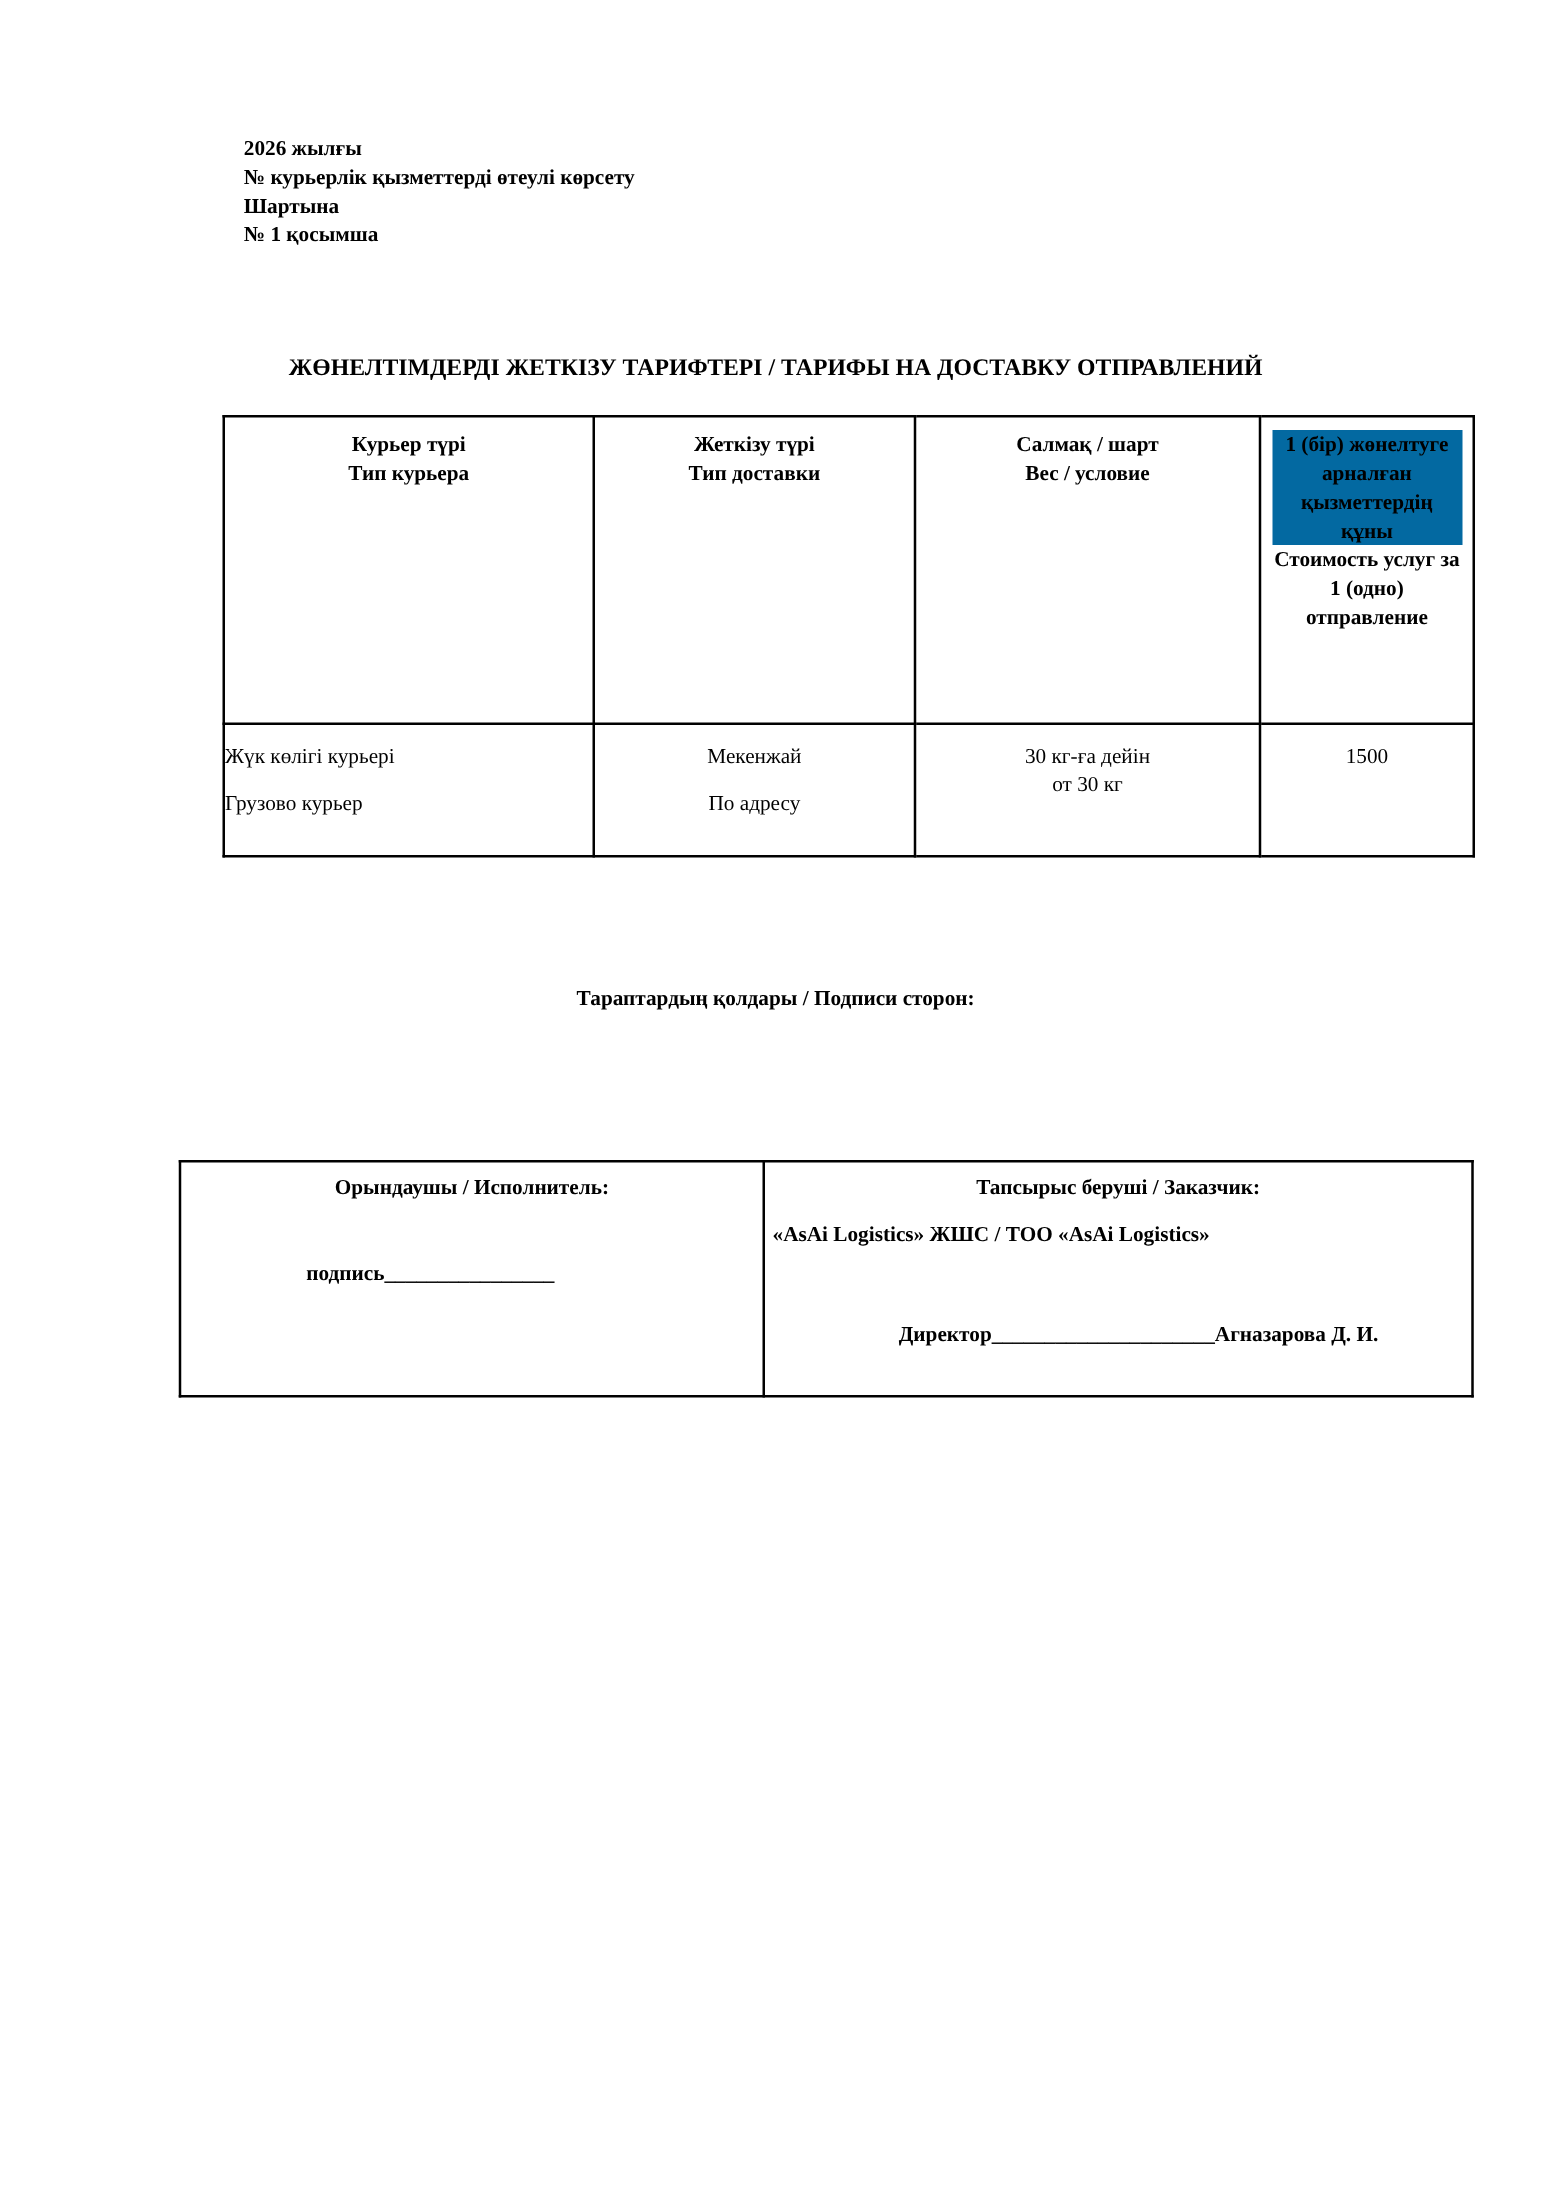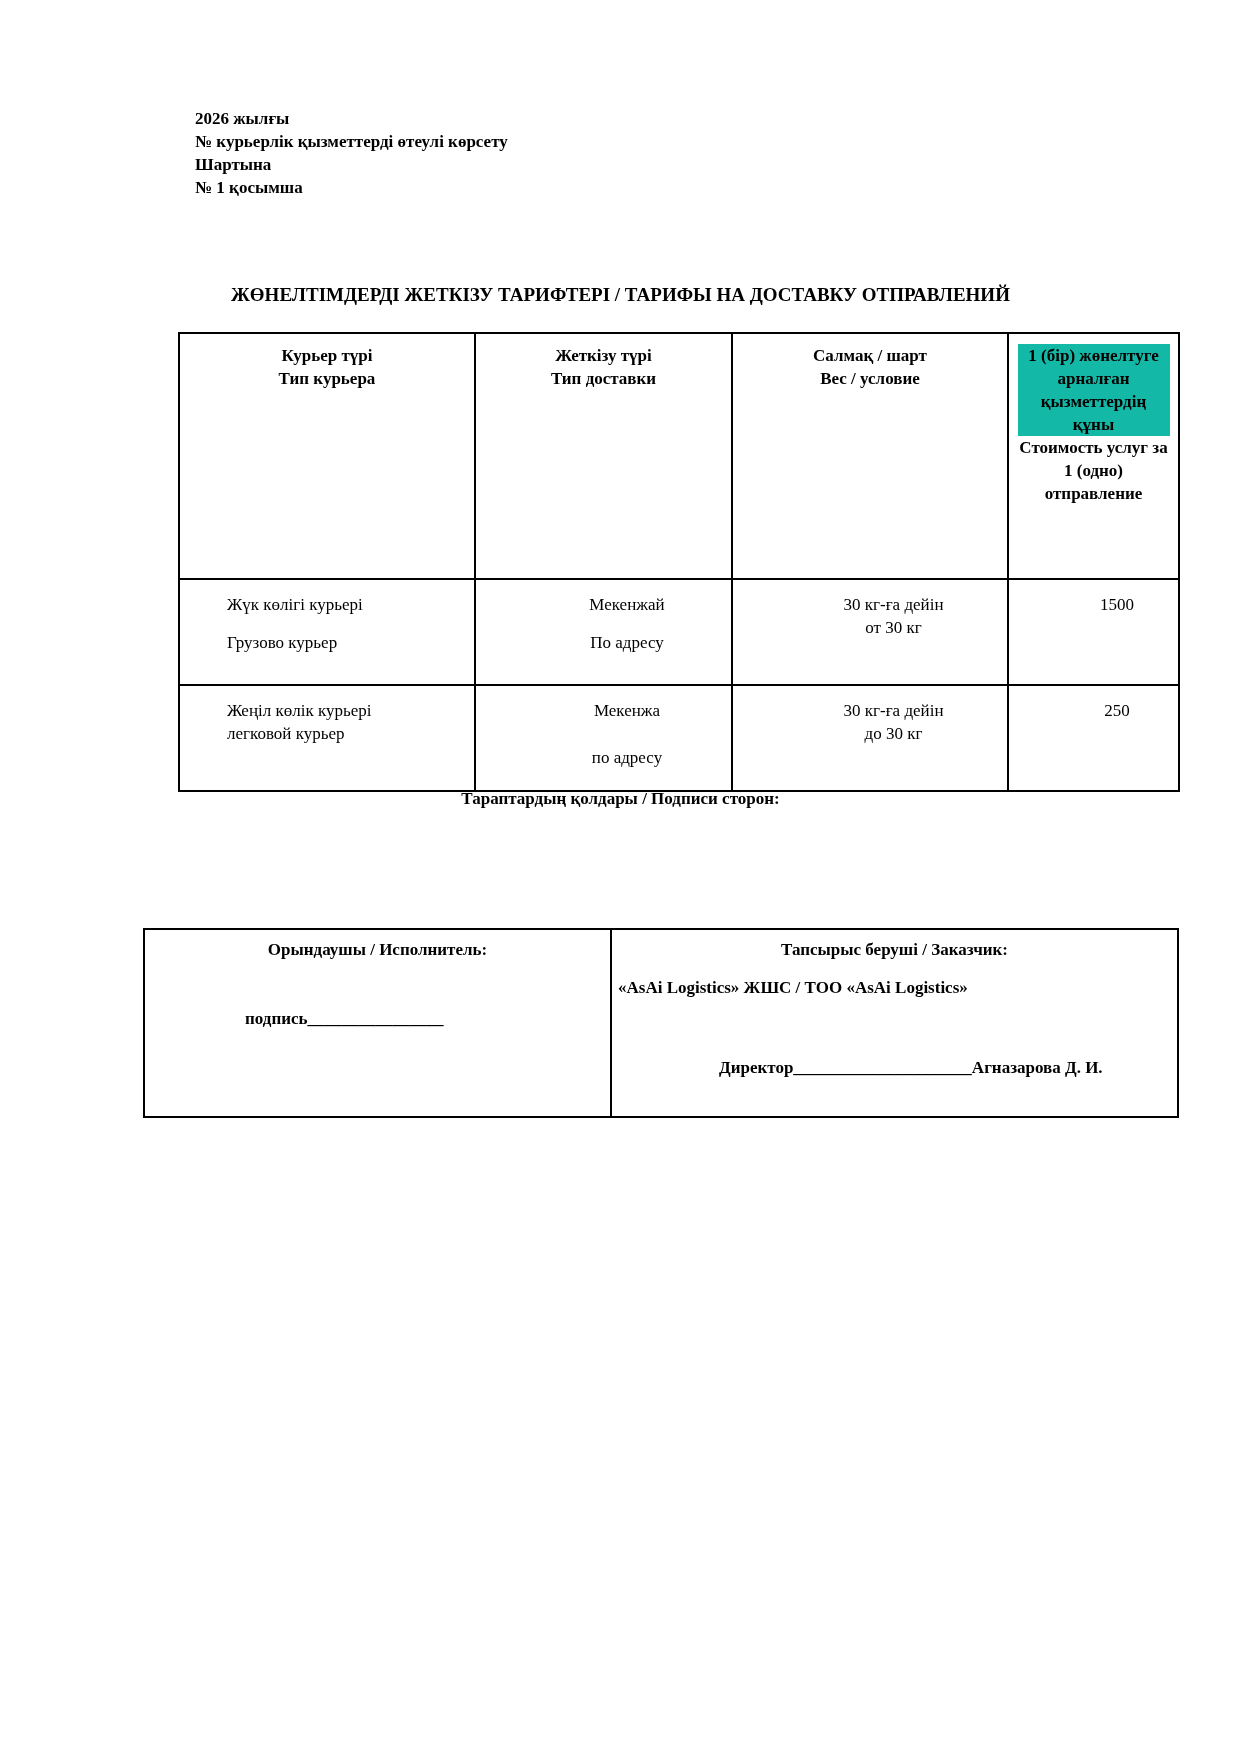--- a/index.html
+++ b/index.html
@@ -53,21 +53,20 @@
   }
   table.tariff .hdr{
     height:234px;
     text-align:center;
     font-weight:bold;
     padding-top:10px;
   }
   table.tariff .body-row td{
     height:91px;
     padding-top:13px;
-    padding-left:47px;
   }
   td.c-courier{text-align:left;padding-left:36px;}
   td.c-center{text-align:center;}
   .gap-sm{margin-top:15px;}
   .gap-md{margin-top:24px;}
   .hl-block{
     background:#f2f2f2;
     width:148px;
     margin:0 auto;
     padding:0 2px;
@@ -137,56 +136,39 @@
         </td>
         <td class="hdr">
           <div>Жеткізу түрі</div>
           <div>Тип доставки</div>
         </td>
         <td class="hdr">
           <div>Салмақ / шарт</div>
           <div>Вес / условие</div>
         </td>
         <td class="hdr">
-          <div class="hl-block" style="background: #14b8a6;">1 (бір) жөнелтуге арналған қызметтердің құны</div>
+          <div class="hl-block" style="background: #0369a1;">1 (бір) жөнелтуге арналған қызметтердің құны</div>
           <div class="plain-block">Стоимость услуг  за 1 (одно) отправление</div>
         </td>
       </tr>
       <tr class="body-row">
         <td class="c-courier">
           <div>Жүк көлігі курьері</div>
           <div class="gap-sm">Грузово  курьер</div>
         </td>
         <td class="c-center">
           <div>Мекенжай</div>
           <div class="gap-sm">По адресу</div>
         </td>
         <td class="c-center">
           <div>30 кг-ға дейін</div>
           <div>от 30 кг</div>
         </td>
         <td class="c-center">
           <div>1500</div>
-        </td>
-      </tr>
-      <tr class="body-row">
-        <td class="c-courier">
-          <div>Жеңіл көлік курьері</div>
-          <div>легковой курьер</div>
-        </td>
-        <td class="c-center">
-          <div>Мекенжа</div>
-          <div class="gap-md">по адресу</div>
-        </td>
-        <td class="c-center">
-          <div>30 кг-ға дейін</div>
-          <div>до 30 кг</div>
-        </td>
-        <td class="c-center">
-          <div>250</div>
         </td>
       </tr>
     </tbody>
   </table>
 
   <div class="sig-heading">Тараптардың қолдары / Подписи сторон:</div>
 
   <table class="sig">
     <colgroup>
       <col style="width:467px">

